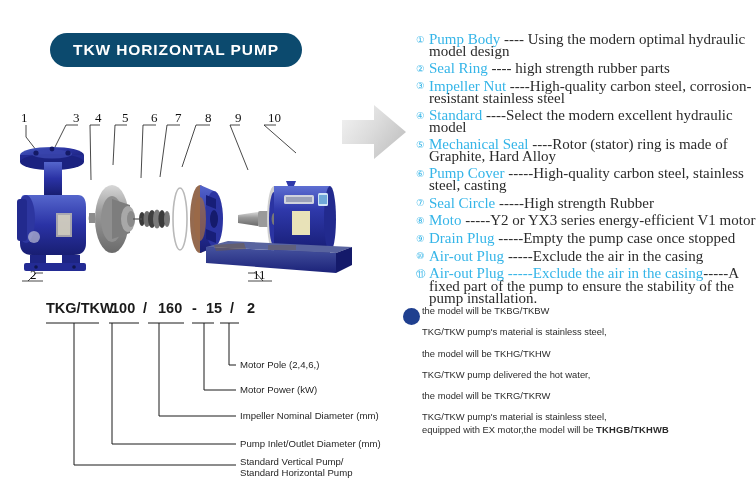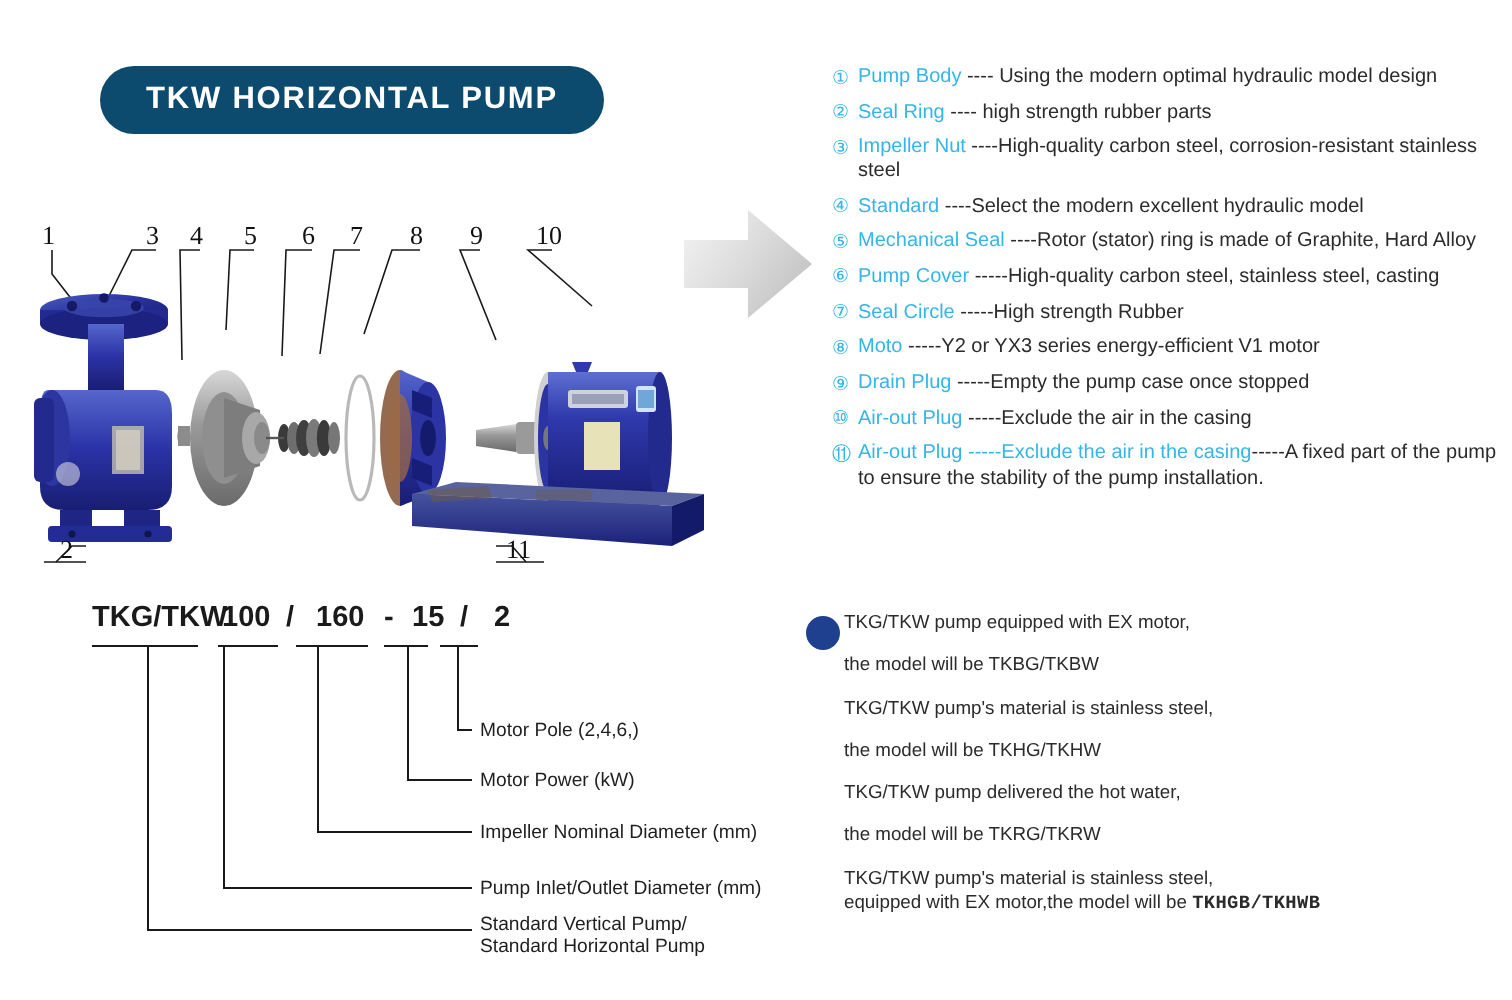--- a/index.html
+++ b/index.html
@@ -71,23 +71,24 @@
   }
   .part-num {
     color: #35b5e8;
     font-size: 9.5px;
     width: 13px;
     flex: 0 0 13px;
     text-align: left;
     padding-top: 0.5px;
   }
   .part-body {
-    font-size: 10px;
+    font-size: 15px;
     color: #2b2b2b;
     white-space: normal;
+    font-family: Liberation Serif, serif;
   }
   .part-name {
     color: #35b5e8;
   }
   .part-desc {
     color: #2b2b2b;
   }
   .part-row.wrap .part-body {
     line-height: 12.5px;
   }
@@ -132,21 +133,20 @@
     line-height: 11px;
     margin-bottom: 10.3px;
     white-space: nowrap;
   }
   .note-line.tight {
     margin-bottom: 1.5px;
   }
   .note-line .bold {
     font-weight: bold;
     letter-spacing: 0.2px;
-    font-family: Liberation Mono, monospace;
   }
 </style>
 </head>
 <body>
 
 <div class="title-pill" style="background: #0c4a6e;">
   <span class="title-text">TKW HORIZONTAL PUMP</span>
 </div>
 
 <div class="diagram">
@@ -410,21 +410,20 @@
       <text x="216" y="152">Pump Inlet/Outlet Diameter (mm)</text>
       <text x="216" y="170">Standard Vertical Pump/</text>
       <text x="216" y="181">Standard  Horizontal Pump</text>
     </g>
   </svg>
 </div>
 
 <div class="notes">
   <div class="notes-bullet" style="background: rgb(31, 63, 143);"></div>
   <div class="notes-lines">
-    <div class="note-line">TKG/TKW pump equipped with EX motor,</div>
     <div class="note-line">the model will be TKBG/TKBW</div>
     <div class="note-line">TKG/TKW pump's material is stainless steel,</div>
     <div class="note-line">the model will be TKHG/TKHW</div>
     <div class="note-line">TKG/TKW pump delivered the hot water,</div>
     <div class="note-line">the model will be TKRG/TKRW</div>
     <div class="note-line tight">TKG/TKW pump's material is stainless steel,</div>
     <div class="note-line"><span>equipped with EX motor,the model will be </span><span class="bold">TKHGB/TKHWB</span></div>
   </div>
 </div>
 

